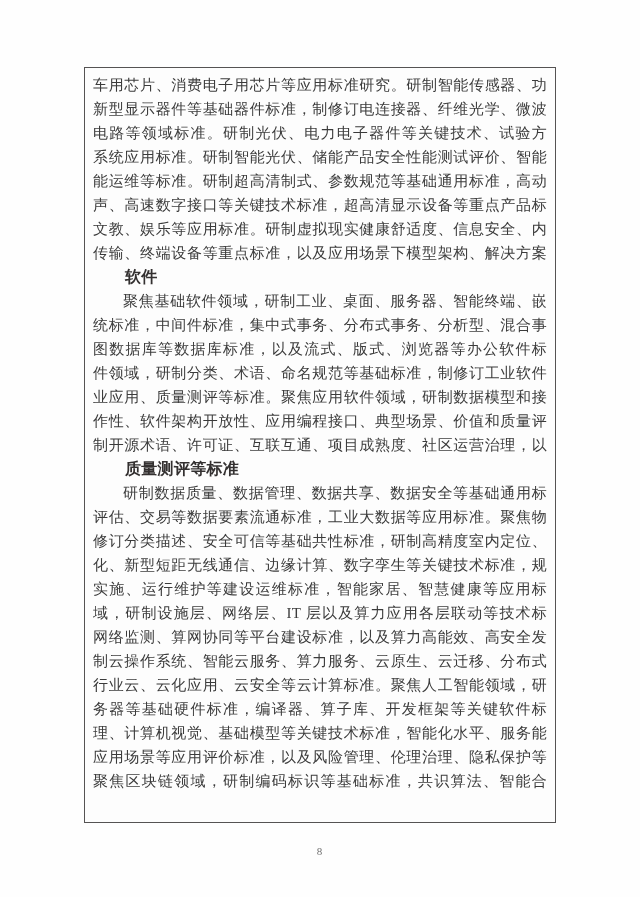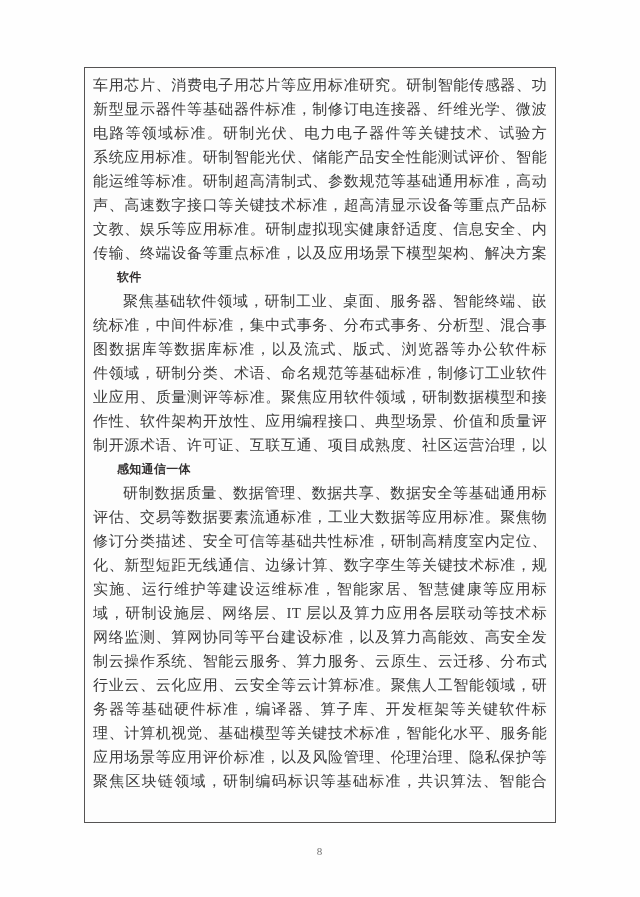--- a/index.html
+++ b/index.html
@@ -32,21 +32,21 @@
   }
   .line.short{text-align-last:left;}
   .line.indent{text-indent:2em;}
   .line.heading{
     font-weight:bold;
     text-indent:2em;
     text-align:left;
     text-align-last:left;
     color:#333030;
     font-family:"Liberation Sans","DejaVu Sans",sans-serif;
-    font-size:12px;
+    font-size:16px;
   }
   .page-number{
     position:absolute;left:0;right:0;top:845px;
     text-align:center;
     font-size:11px;
     color:#6e6e6e;
     letter-spacing:1px;
   }
 </style>
 </head>
@@ -63,21 +63,21 @@
       <div class="line">文教、娱乐等应用标准。研制虚拟现实健康舒适度、信息安全、内容制作、编码</div>
       <div class="line">传输、终端设备等重点标准，以及应用场景下模型架构、解决方案等应用标准。</div>
       <div class="line heading">软件</div>
       <div class="line indent">聚焦基础软件领域，研制工业、桌面、服务器、智能终端、嵌入式等操作系</div>
       <div class="line">统标准，中间件标准，集中式事务、分布式事务、分析型、混合事务分析处理、</div>
       <div class="line">图数据库等数据库标准，以及流式、版式、浏览器等办公软件标准。聚焦工业软</div>
       <div class="line">件领域，研制分类、术语、命名规范等基础标准，制修订工业软件数据模型、行</div>
       <div class="line">业应用、质量测评等标准。聚焦应用软件领域，研制数据模型和接口、系统互操</div>
       <div class="line">作性、软件架构开放性、应用编程接口、典型场景、价值和质量评估等标准。研</div>
       <div class="line">制开源术语、许可证、互联互通、项目成熟度、社区运营治理，以及开源软件供</div>
-      <div class="line heading">感知通信一体</div>
+      <div class="line heading">质量测评等标准</div>
       <div class="line indent">研制数据质量、数据管理、数据共享、数据安全等基础通用标准，数据登记、</div>
       <div class="line">评估、交易等数据要素流通标准，工业大数据等应用标准。聚焦物联网领域，制</div>
       <div class="line">修订分类描述、安全可信等基础共性标准，研制高精度室内定位、感知通信一体</div>
       <div class="line">化、新型短距无线通信、边缘计算、数字孪生等关键技术标准，规划设计、部署</div>
       <div class="line">实施、运行维护等建设运维标准，智能家居、智慧健康等应用标准。聚焦算力领</div>
       <div class="line">域，研制设施层、网络层、IT 层以及算力应用各层联动等技术标准，算力调度、</div>
       <div class="line">网络监测、算网协同等平台建设标准，以及算力高能效、高安全发展等标准。研</div>
       <div class="line">制云操作系统、智能云服务、算力服务、云原生、云迁移、分布式云、边缘云、</div>
       <div class="line">行业云、云化应用、云安全等云计算标准。聚焦人工智能领域，研制加速器、服</div>
       <div class="line">务器等基础硬件标准，编译器、算子库、开发框架等关键软件标准，自然语言处</div>

